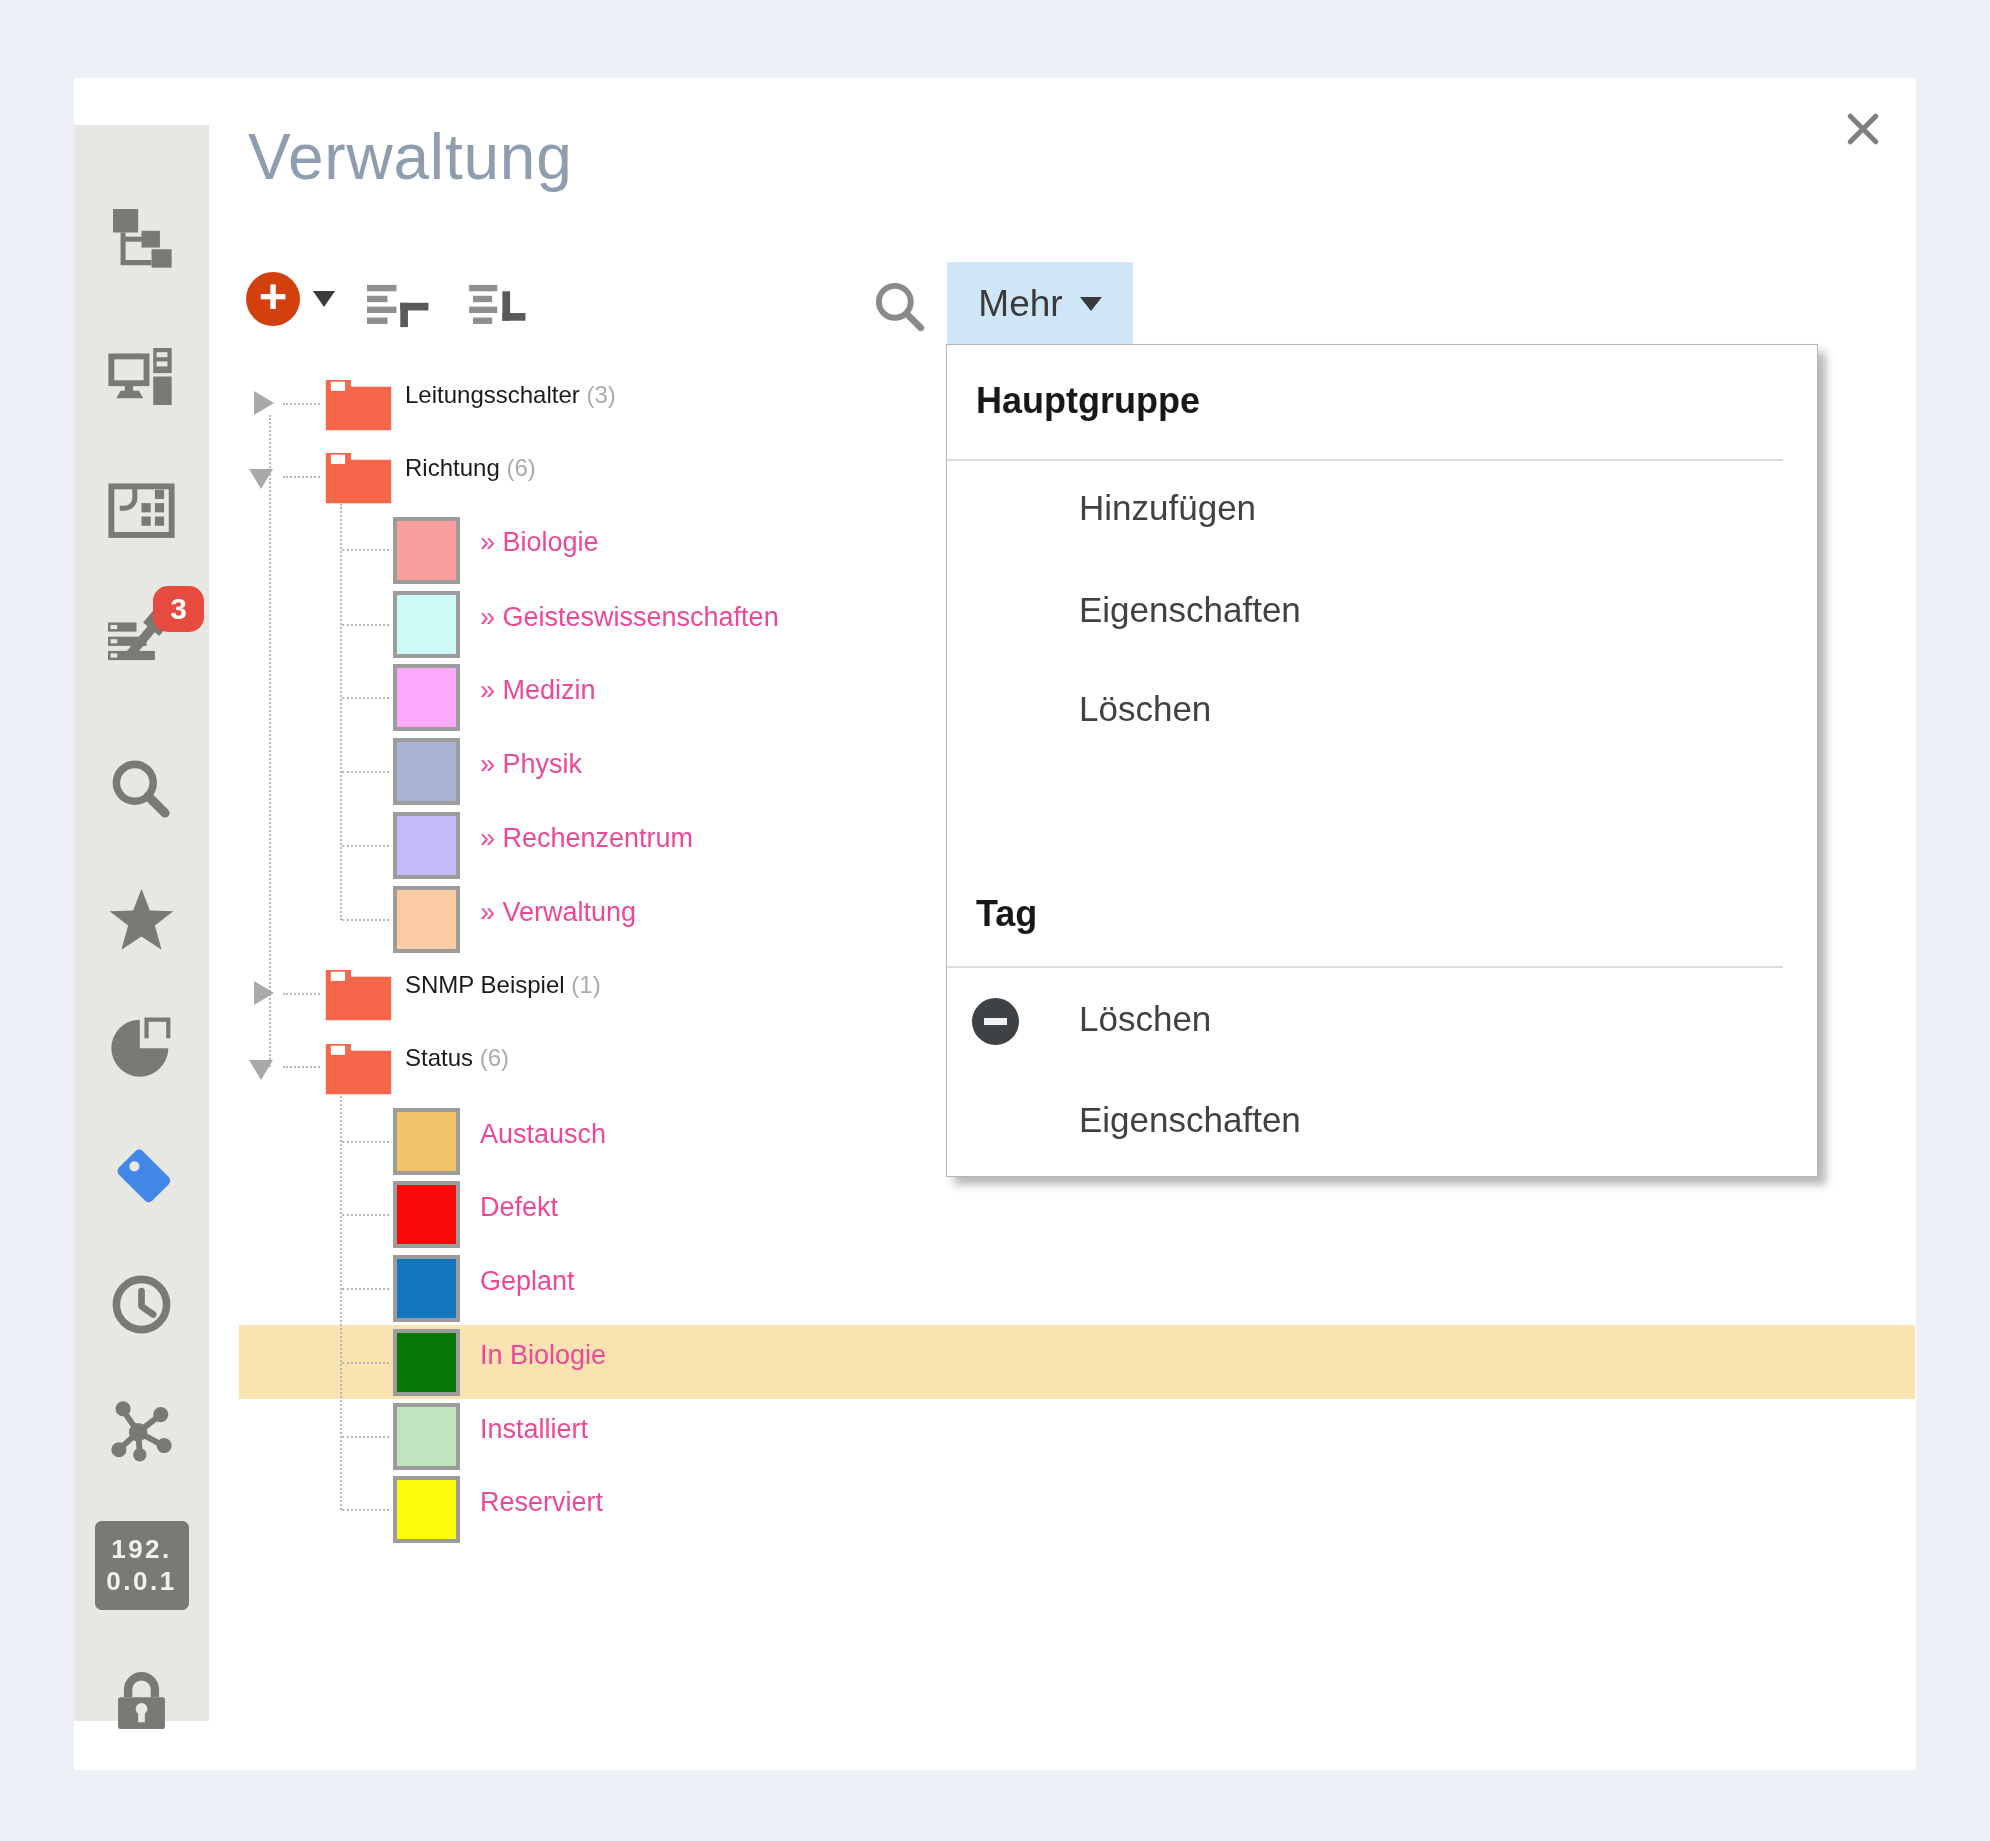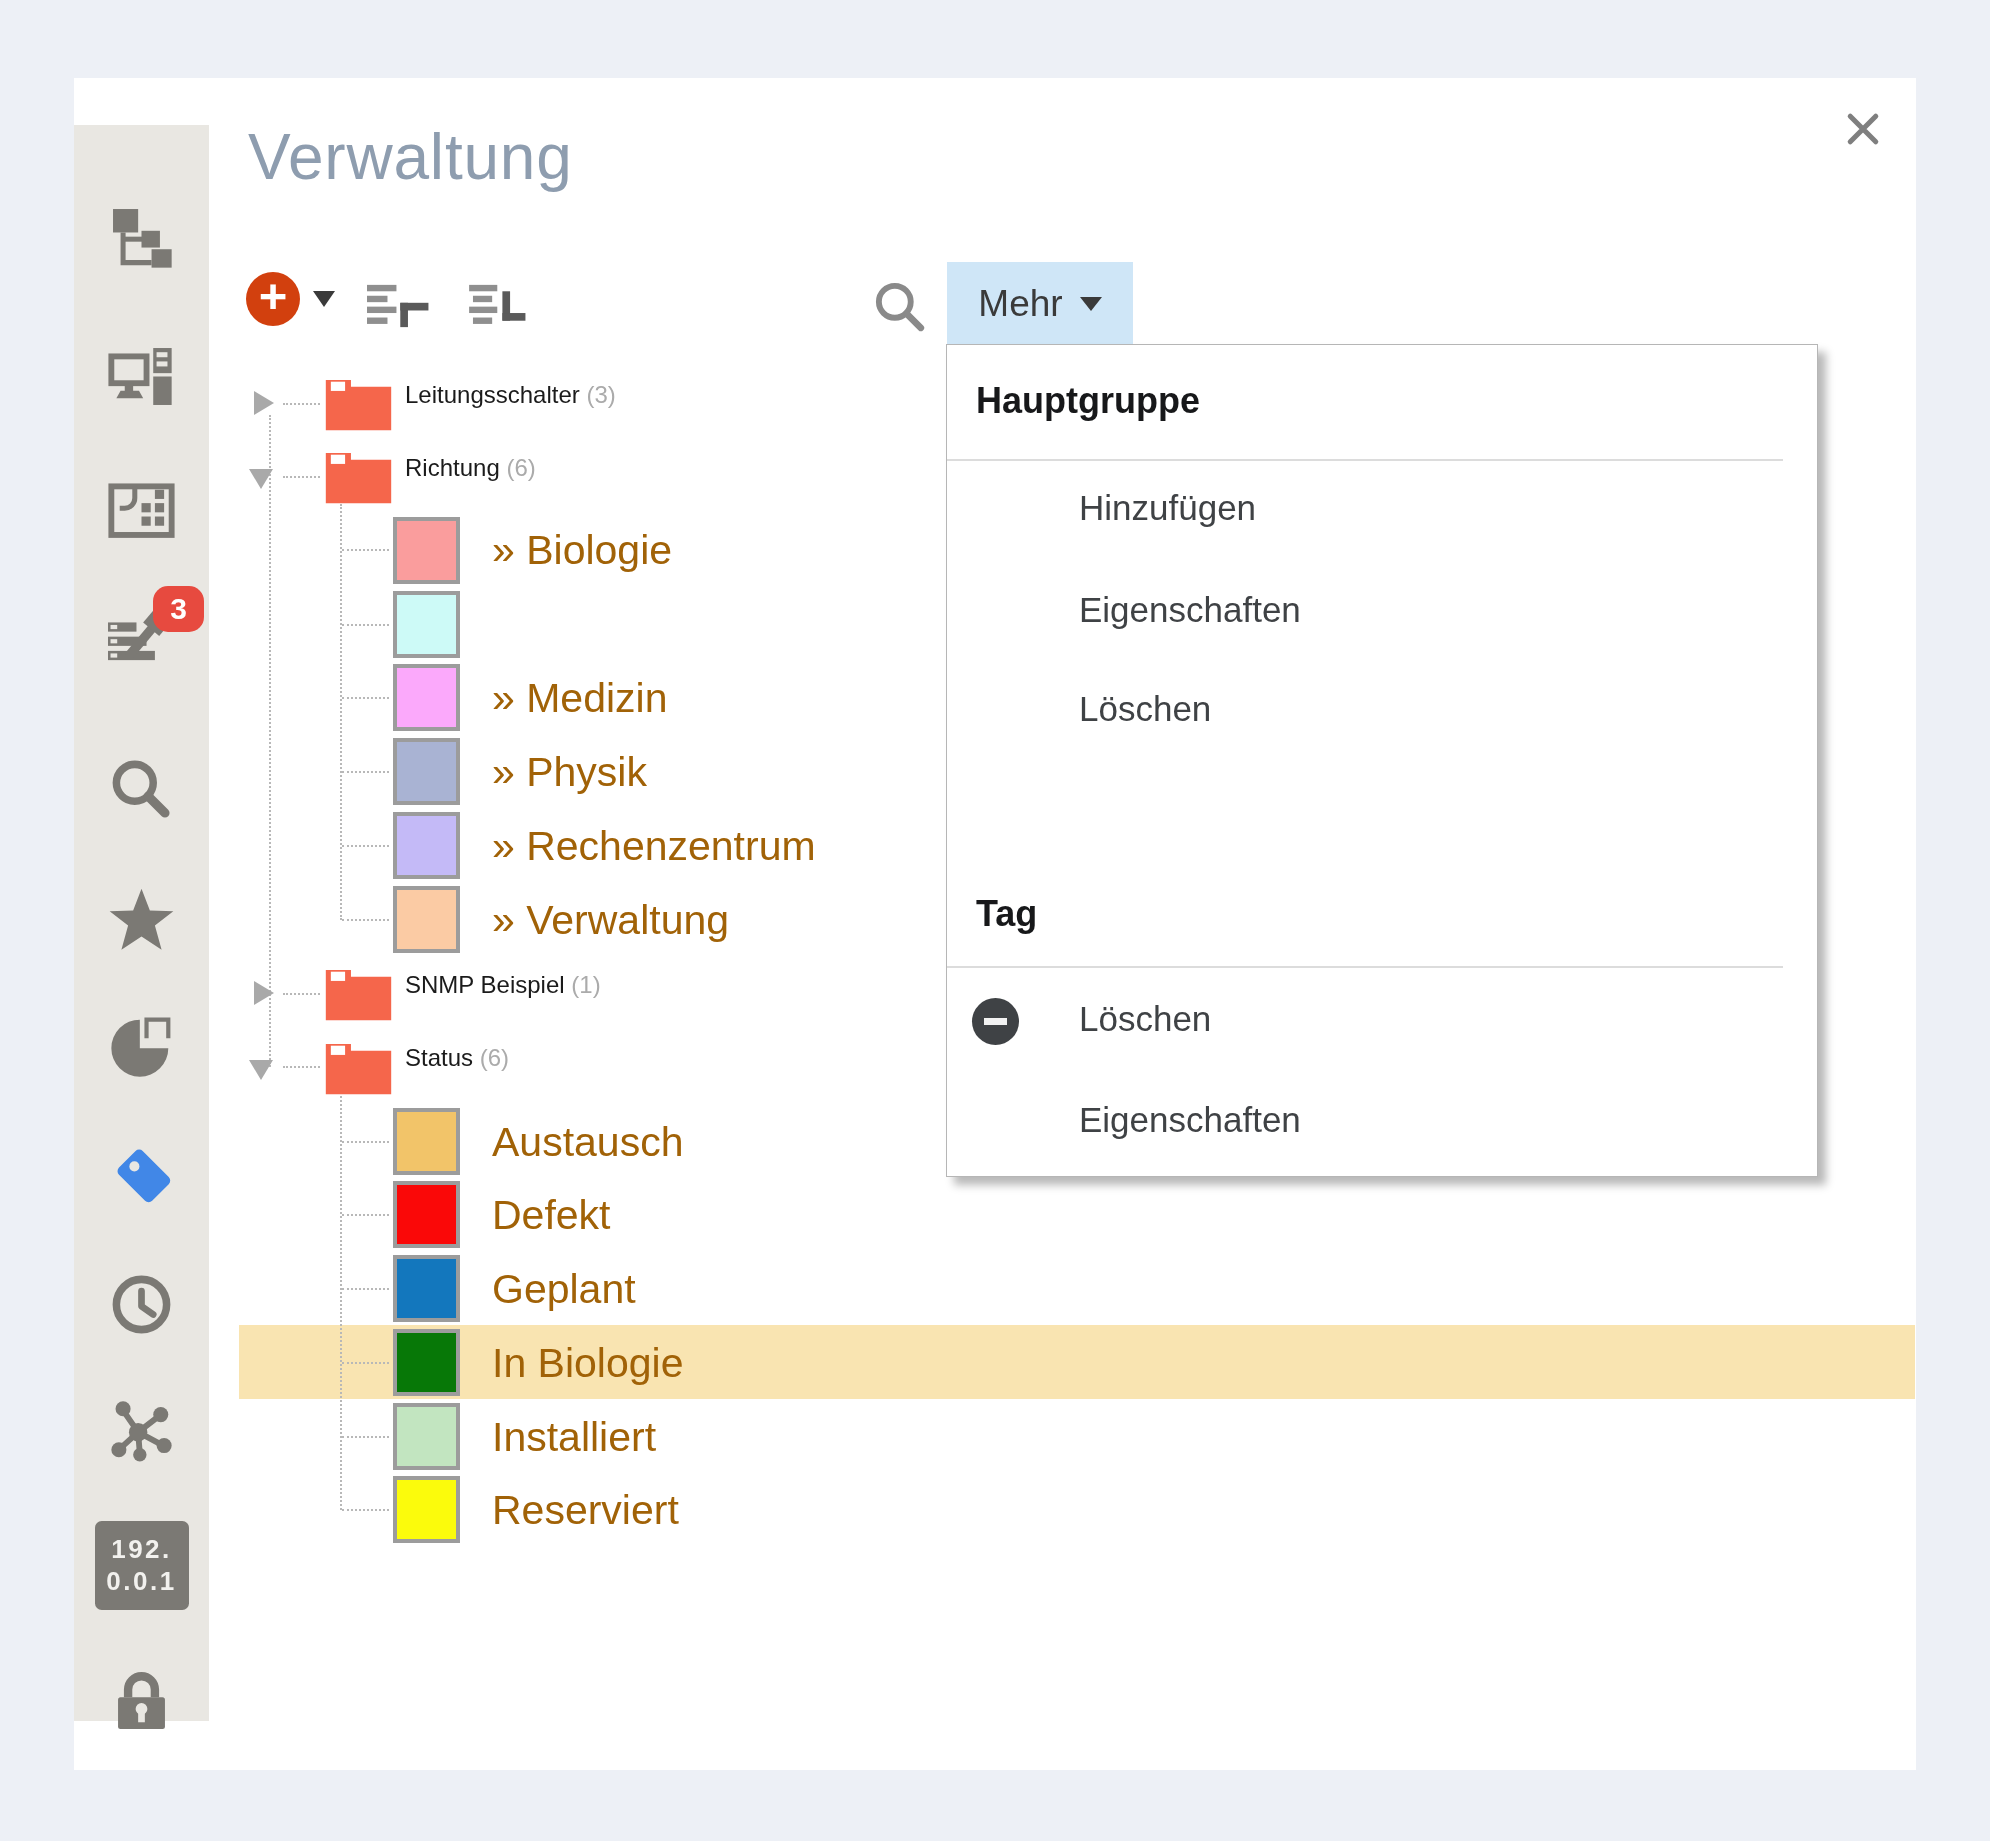--- a/index.html
+++ b/index.html
@@ -58,21 +58,21 @@
   
   .hl-row{position:absolute;left:165px;width:1676px;height:74px;z-index:1;}
   .tree-el{position:absolute;z-index:2;}
   .vline{position:absolute;border-left:2.5px dotted #B8B8B8;width:0;z-index:2;}
   .hstub{position:absolute;border-top:2.5px dotted #B8B8B8;height:0;z-index:2;}
   .arrow-right{width:0;height:0;border-top:12.6px solid transparent;border-bottom:12.6px solid transparent;border-left:20px solid #A9A9A9;cursor:pointer;}
   .arrow-down{width:0;height:0;border-left:12.6px solid transparent;border-right:12.6px solid transparent;border-top:20px solid #A9A9A9;cursor:pointer;}
   .folder-label{font-size:24px;color:#1B1B1B;white-space:nowrap;cursor:default;}
   .count{color:#ABABAB;}
   .swatch{position:absolute;width:67px;height:67px;box-sizing:border-box;border:4.2px solid #9C9C9C;z-index:2;}
-  .tag-label{font-size:41px;color:#a16207;white-space:nowrap;margin-left:12px;}
+  .tag-label{font-size:27px;color:#ec4899;white-space:nowrap;}
   .treerow{cursor:pointer;}
 </style>
 </head>
 <body>
 
 <div class="panel">
 
   <div class="sidebar">
 
     <div class="side-item" style="top:49px">
@@ -278,20 +278,21 @@
   </svg>
   <div class="tree-el folder-label treerow" style="left:331px;top:376px">
     <span>Richtung</span>
     <span class="count">(6)</span>
   </div>
 
   <div class="swatch" style="left: 319px; top: 439px; background-color: rgb(250, 157, 157);"></div>
   <div class="tree-el tag-label treerow" style="left:406px;top:449px">» Biologie</div>
 
   <div class="swatch" style="left: 319px; top: 513px; background-color: rgb(205, 250, 247);"></div>
+  <div class="tree-el tag-label treerow" style="left:406px;top:524px">» Geisteswissenschaften</div>
 
   <div class="swatch" style="left: 319px; top: 586px; background-color: rgb(251, 169, 251);"></div>
   <div class="tree-el tag-label treerow" style="left:406px;top:597px">» Medizin</div>
 
   <div class="swatch" style="left: 319px; top: 660px; background-color: rgb(169, 179, 211);"></div>
   <div class="tree-el tag-label treerow" style="left:406px;top:671px">» Physik</div>
 
   <div class="swatch" style="left: 319px; top: 734px; background-color: rgb(196, 186, 247);"></div>
   <div class="tree-el tag-label treerow" style="left:406px;top:745px">» Rechenzentrum</div>
 

